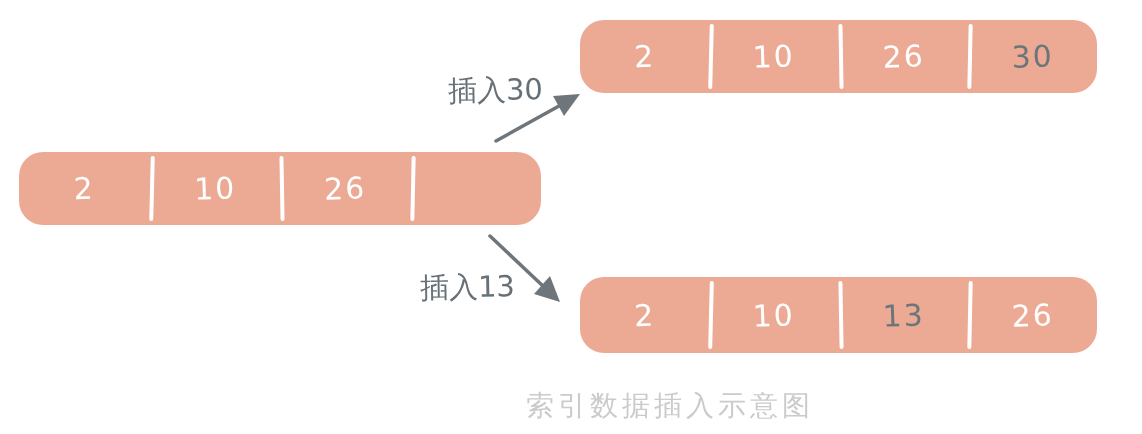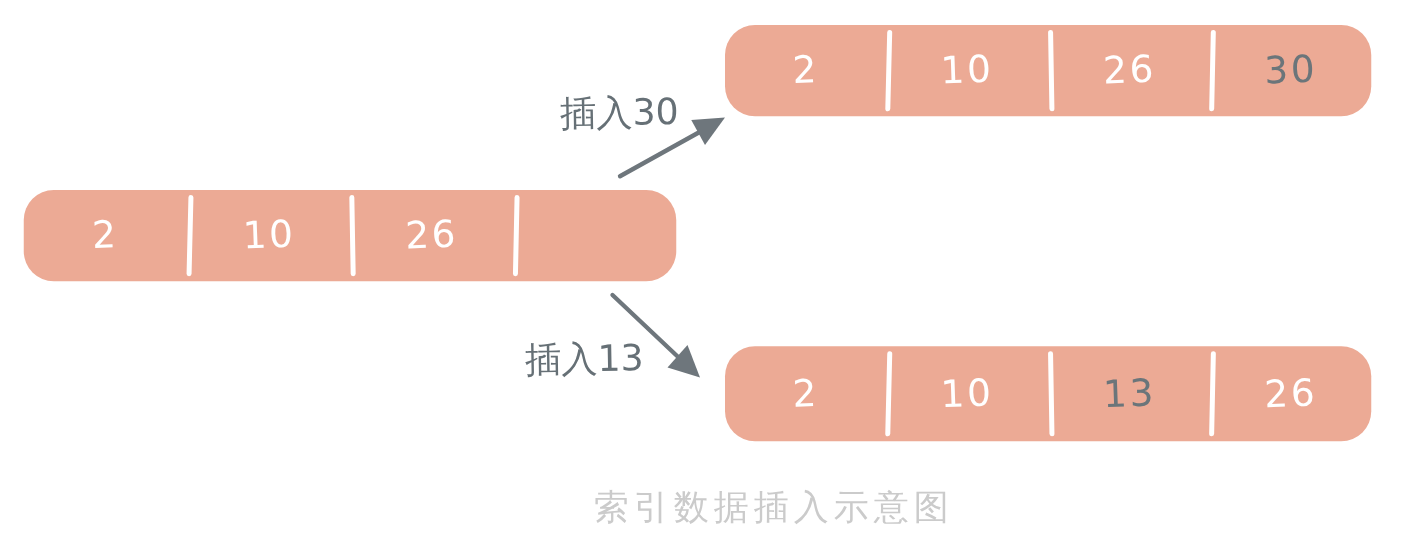--- a/index.html
+++ b/index.html
@@ -57,21 +57,21 @@
     position:absolute;
     font-size:29px;
     color:var(--label);
     white-space:nowrap;
     transform:rotate(-1deg);
   }
   .label-insert30{left:448px;top:71px;}
   .label-insert13{left:420px;top:268px;}
   .caption{
     position:absolute;
-    left:475px;top:387px;
+    left:526px;top:387px;
     font-size:28px;
     letter-spacing:4px;
     color:var(--caption);
     white-space:nowrap;
     text-align:center;
   }
 </style>
 </head>
 <body>
 

